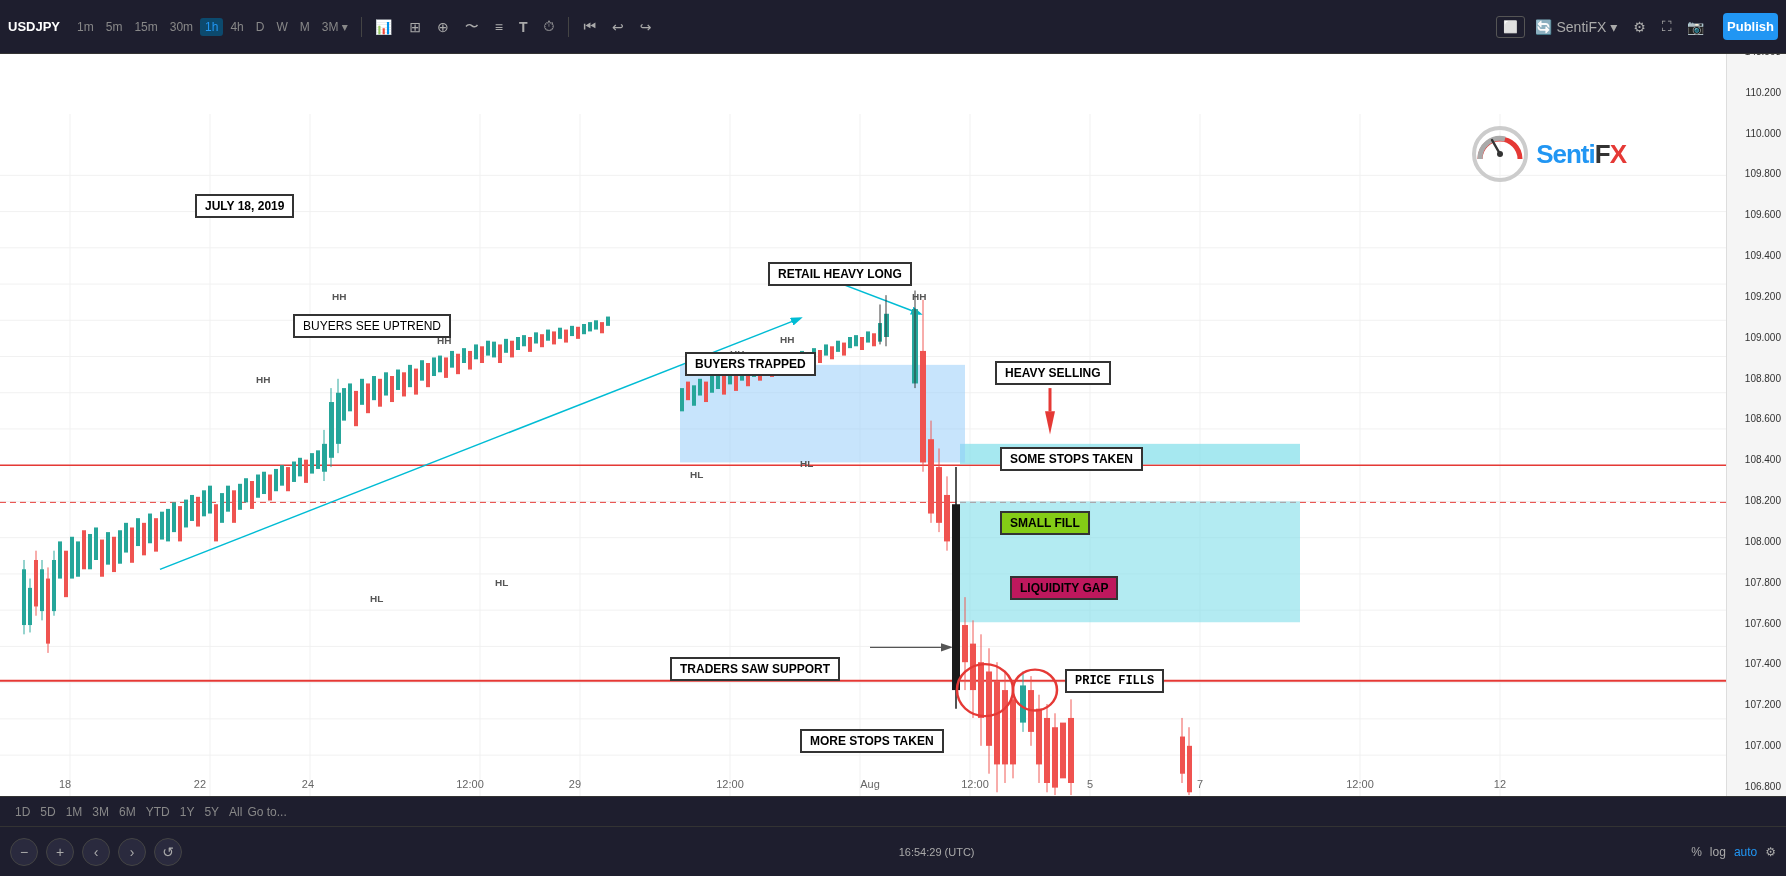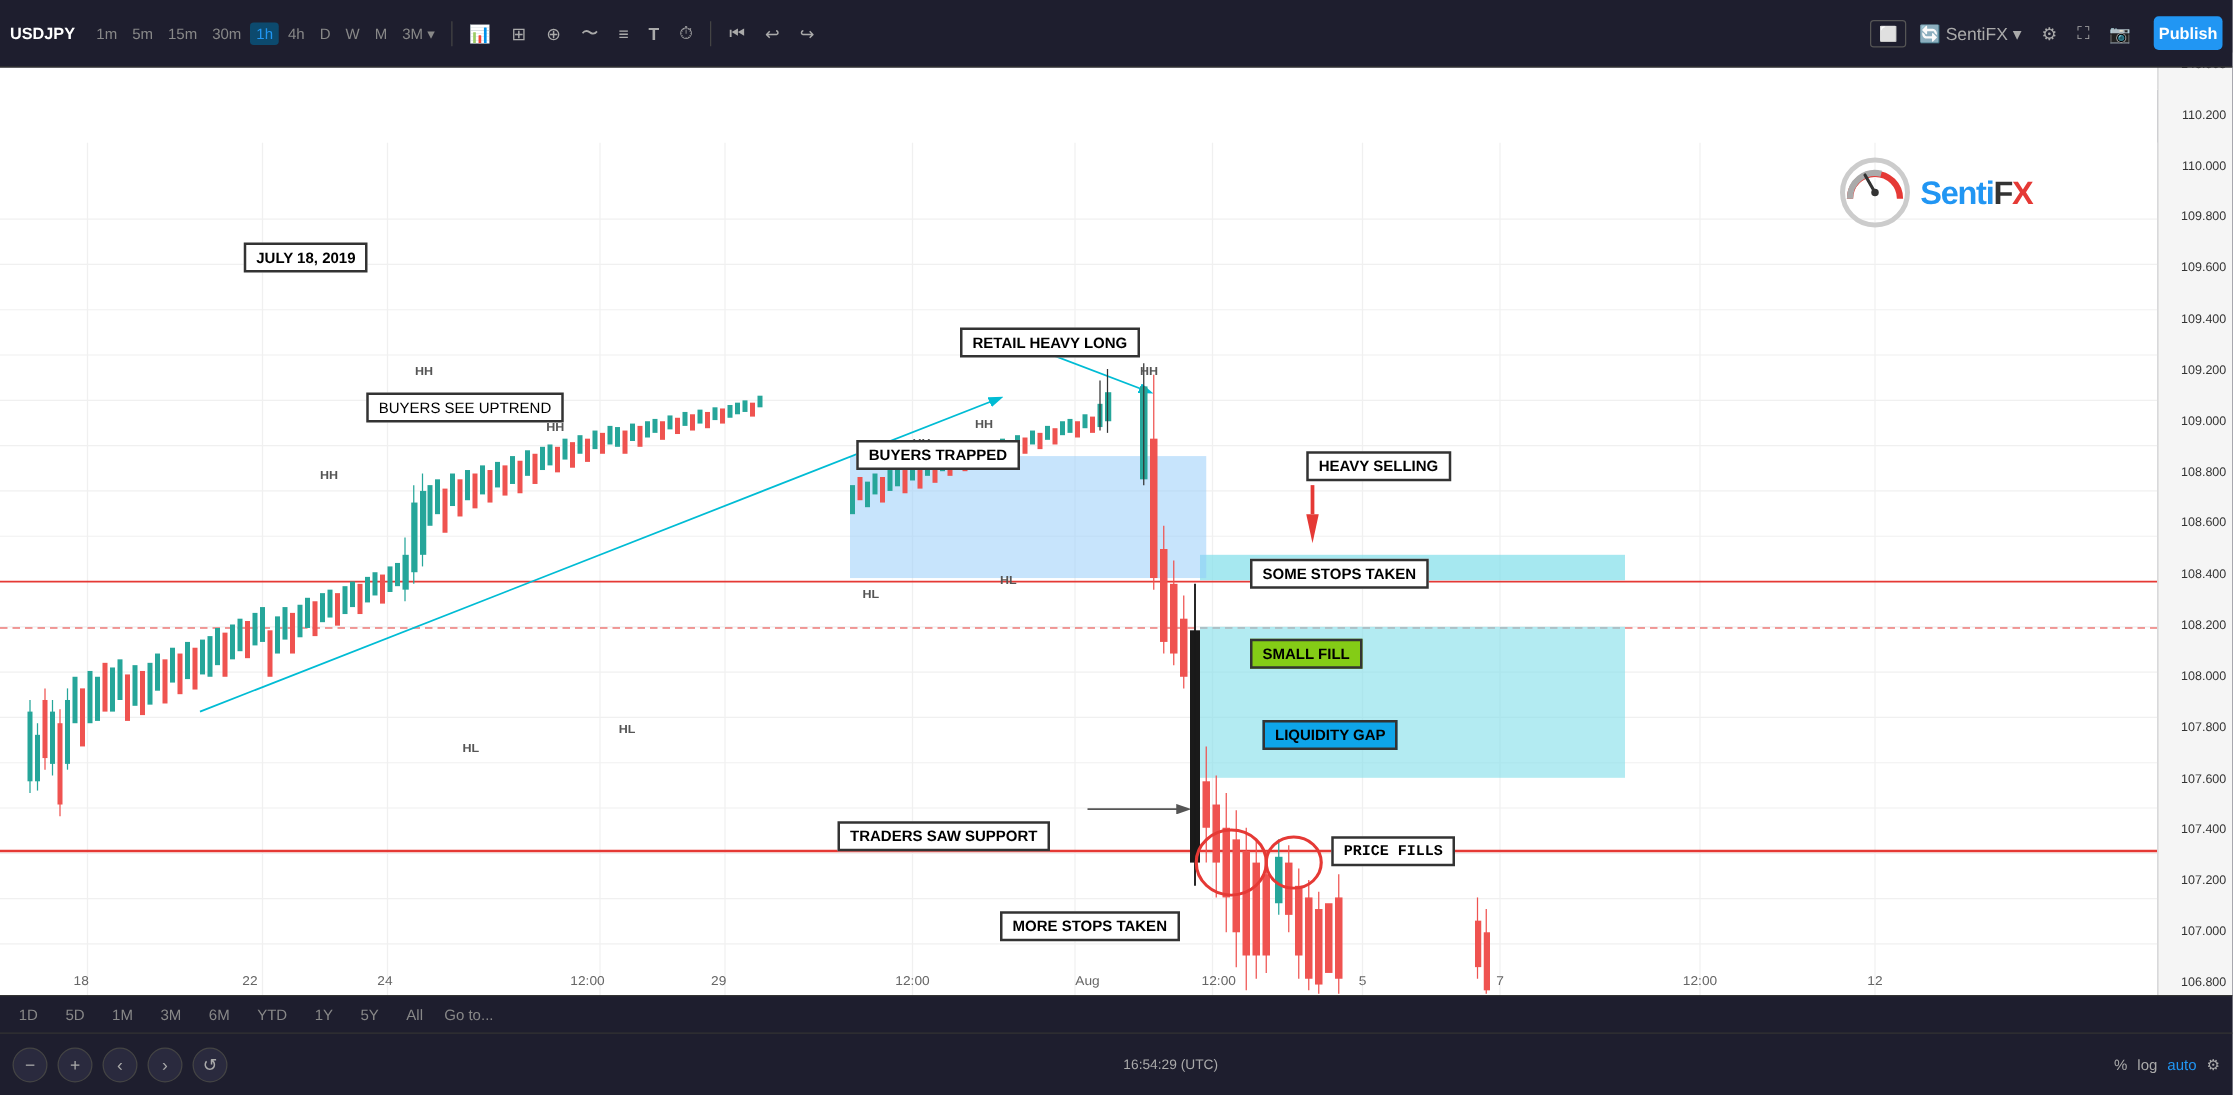--- a/index.html
+++ b/index.html
@@ -50,21 +50,21 @@
     .price-label {
       color: #333; font-size: 10px; text-align: right; padding-right: 3px;
     }
 
     
     #bottom-bar {
       position: absolute; bottom: 0; left: 0; right: 0; height: 80px;
       background: #1e1e2e; border-top: 1px solid #333;
     }
     #timeframe-row {
-      display: flex; align-items: center; height: 30px; padding: 0 10px; gap: 12px;
+      display: flex; align-items: center; height: 30px; padding: 0 10px; gap: 0;
       border-bottom: 1px solid #333;
     }
     .tf-tab { color: #888; font-size: 12px; cursor: pointer; padding: 2px 5px; }
     .goto-btn { color: #888; font-size: 12px; cursor: pointer; }
     #bottom-controls {
       display: flex; align-items: center; justify-content: space-between;
       height: 50px; padding: 0 10px;
     }
     .time-label { color: #aaa; font-size: 11px; }
     .nav-controls { display: flex; gap: 8px; align-items: center; }
@@ -497,27 +497,27 @@
     </div>
 
     <div style="position:absolute;top:80px;left:195px;background:white;border:2px solid #333;padding:3px 8px;font-size:12px;font-weight:bold;color:#000;">JULY 18, 2019</div>
 
     <div style="position:absolute;top:200px;left:293px;background:white;border:2px solid #333;padding:3px 8px;font-size:12px;font-weight:normal;color:#000;white-space:nowrap;">BUYERS SEE UPTREND</div>
 
     <div style="position:absolute;top:148px;left:768px;background:white;border:2px solid #333;padding:3px 8px;font-size:12px;font-weight:bold;color:#000;white-space:nowrap;">RETAIL HEAVY LONG</div>
 
     <div style="position:absolute;top:238px;left:685px;background:white;border:2px solid #333;padding:3px 8px;font-size:12px;font-weight:bold;color:#000;white-space:nowrap;">BUYERS TRAPPED</div>
 
-    <div style="position:absolute;top:247px;left:1045px;background:white;border:2px solid #333;padding:3px 8px;font-size:12px;font-weight:bold;color:#000;white-space:nowrap;">HEAVY SELLING</div>
+    <div style="position:absolute;top:247px;left:995px;background:white;border:2px solid #333;padding:3px 8px;font-size:12px;font-weight:bold;color:#000;white-space:nowrap;">HEAVY SELLING</div>
 
     <div style="position:absolute;top:333px;left:1000px;background:white;border:2px solid #333;padding:3px 8px;font-size:12px;font-weight:bold;color:#000;white-space:nowrap;">SOME STOPS TAKEN</div>
 
     <div style="position:absolute;top:397px;left:1000px;background:#84cc16;border:2px solid #333;padding:3px 8px;font-size:12px;font-weight:bold;color:#000;white-space:nowrap;">SMALL FILL</div>
 
-    <div style="position:absolute;top:462px;left:1010px;background:#0ea5e9;border:2px solid #333;padding:3px 8px;font-size:12px;font-weight:bold;color:#000;white-space:nowrap;">LIQUIDITY GAP</div>
+    <div style="position:absolute;top:462px;left:1010px;background:#be185d;border:2px solid #333;padding:3px 8px;font-size:12px;font-weight:bold;color:#000;white-space:nowrap;">LIQUIDITY GAP</div>
 
     <div style="position:absolute;top:543px;left:670px;background:white;border:2px solid #333;padding:3px 8px;font-size:12px;font-weight:bold;color:#000;white-space:nowrap;">TRADERS SAW SUPPORT</div>
 
     <div style="position:absolute;top:615px;left:800px;background:white;border:2px solid #333;padding:3px 8px;font-size:12px;font-weight:bold;color:#000;white-space:nowrap;">MORE STOPS TAKEN</div>
 
     <div style="position:absolute;top:555px;left:1065px;background:white;border:2px solid #333;padding:3px 8px;font-size:12px;font-weight:bold;color:#000;white-space:nowrap;font-family:Liberation Mono, monospace;">PRICE FILLS</div>
   </div>
 </div>
 
 <div id="price-axis">

